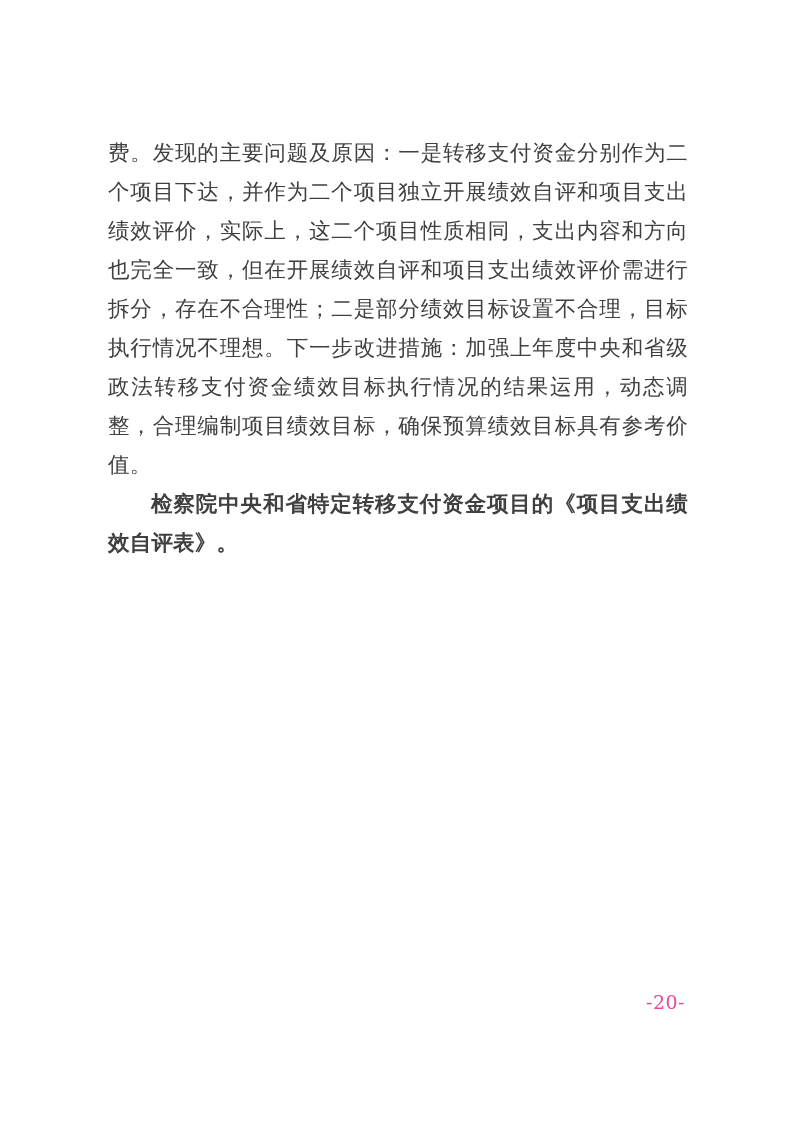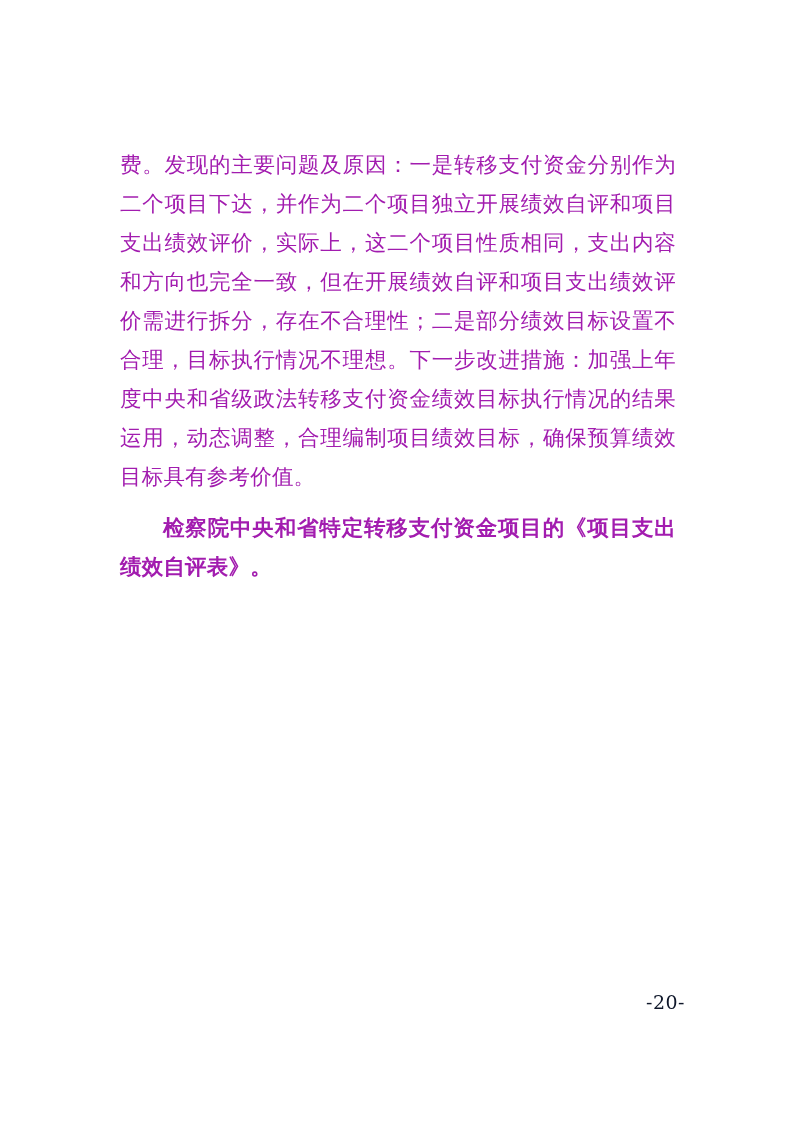--- a/index.html
+++ b/index.html
@@ -25,40 +25,40 @@
     left: 108px;
     top: 133px;
     width: 580px;
   }
   .para {
     font-size: 21.5px;
     line-height: 39px;
     text-align: justify;
     text-justify: inter-ideograph;
     letter-spacing: 0.2px;
-    margin: 12px;
-    color: #a21caf;
+    margin: 0;
+    color: #404040;
   }
   .para.indent {
     text-indent: 43px;
     margin-top: 0;
     font-weight: bold;
   }
   .para + .para {
     margin-top: 0;
   }
   .page-number {
     position: absolute;
     left: 0;
     top: 991px;
     width: 685px;
     text-align: right;
     font-size: 19px;
     letter-spacing: 0.5px;
-    color: #0f172a;
+    color: #ec4899;
     font-family: "DejaVu Serif", "Liberation Serif", serif;
   }
 </style>
 </head>
 <body>
 
 <div class="page">
   <div class="content">
     <p class="para">费。发现的主要问题及原因：一是转移支付资金分别作为二个项目下达，并作为二个项目独立开展绩效自评和项目支出绩效评价，实际上，这二个项目性质相同，支出内容和方向也完全一致，但在开展绩效自评和项目支出绩效评价需进行拆分，存在不合理性；二是部分绩效目标设置不合理，目标执行情况不理想。下一步改进措施：加强上年度中央和省级政法转移支付资金绩效目标执行情况的结果运用，动态调整，合理编制项目绩效目标，确保预算绩效目标具有参考价值。</p>
     <p class="para indent">检察院中央和省特定转移支付资金项目的《项目支出绩效自评表》。</p>

